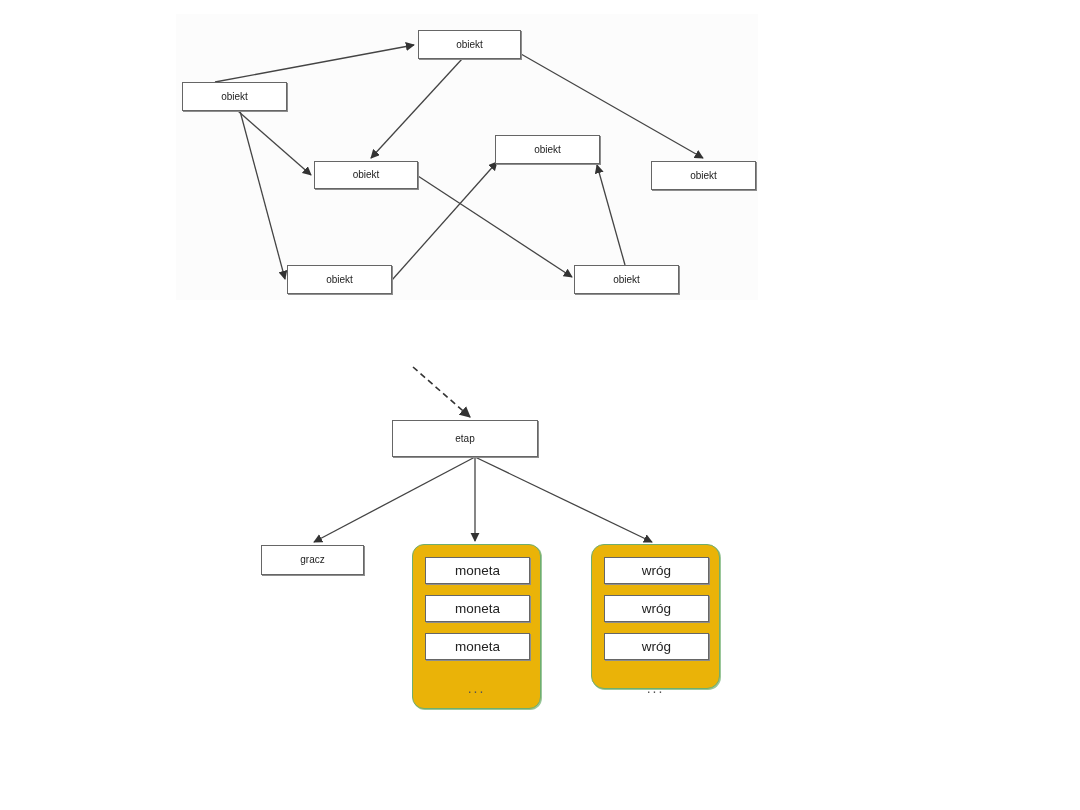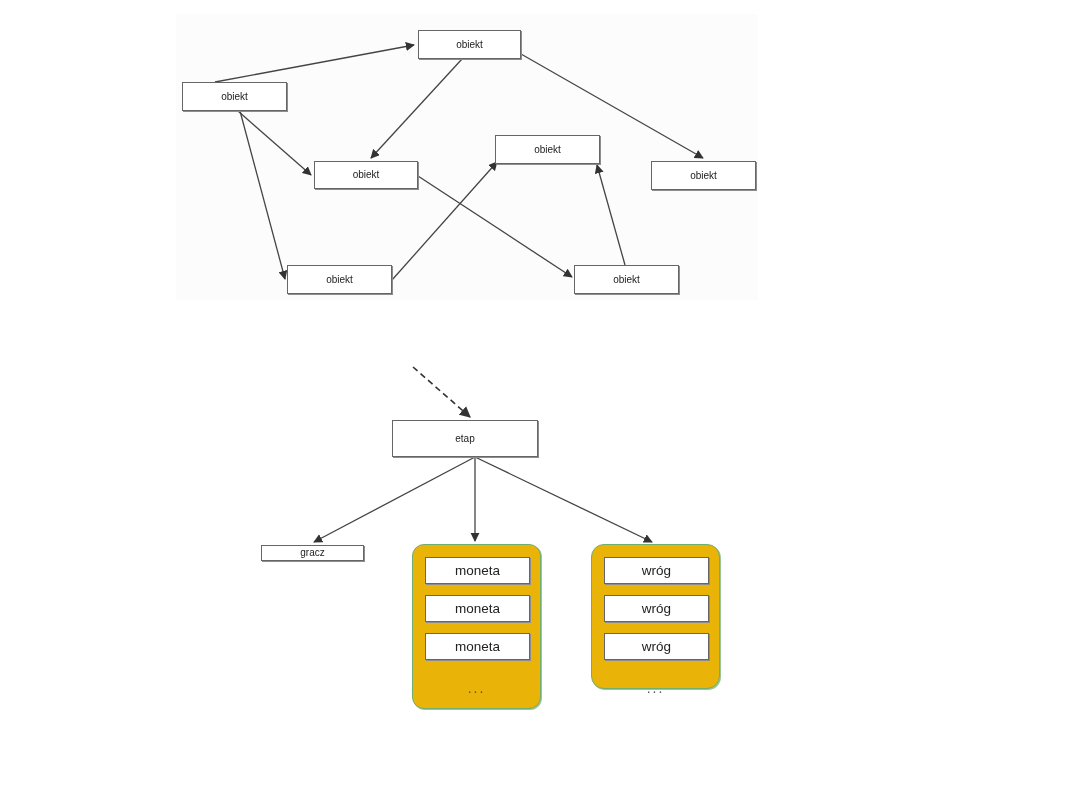--- a/index.html
+++ b/index.html
@@ -128,21 +128,21 @@
 
     <line x1="475" y1="457" x2="314" y2="542" stroke="#444444" stroke-width="1.3" marker-end="url(#arrow)"></line>
 
     <line x1="475" y1="457" x2="475" y2="541" stroke="#444444" stroke-width="1.3" marker-end="url(#arrow)"></line>
 
     <line x1="475" y1="457" x2="652" y2="542" stroke="#444444" stroke-width="1.3" marker-end="url(#arrow)"></line>
   </svg>
 
   <div class="node" style="left:392px;top:420px;width:146px;height:37px;">etap</div>
 
-  <div class="node" style="left:261px;top:545px;width:103px;height:16px;">gracz</div>
+  <div class="node" style="left:261px;top:545px;width:103px;height:30px;">gracz</div>
 
   <div class="container-node" style="left:412px;top:544px;width:129px;height:165px;">
     <div class="node small" style="left:12px;top:12px;width:105px;height:27px;">moneta</div>
     <div class="node small" style="left:12px;top:50px;width:105px;height:27px;">moneta</div>
     <div class="node small" style="left:12px;top:88px;width:105px;height:27px;">moneta</div>
     <div class="ellipsis" style="top:136px;">...</div>
   </div>
 
   <div class="container-node" style="left:591px;top:544px;width:129px;height:145px;border-radius:13px;">
     <div class="node small" style="left:12px;top:12px;width:105px;height:27px;">wróg</div>

